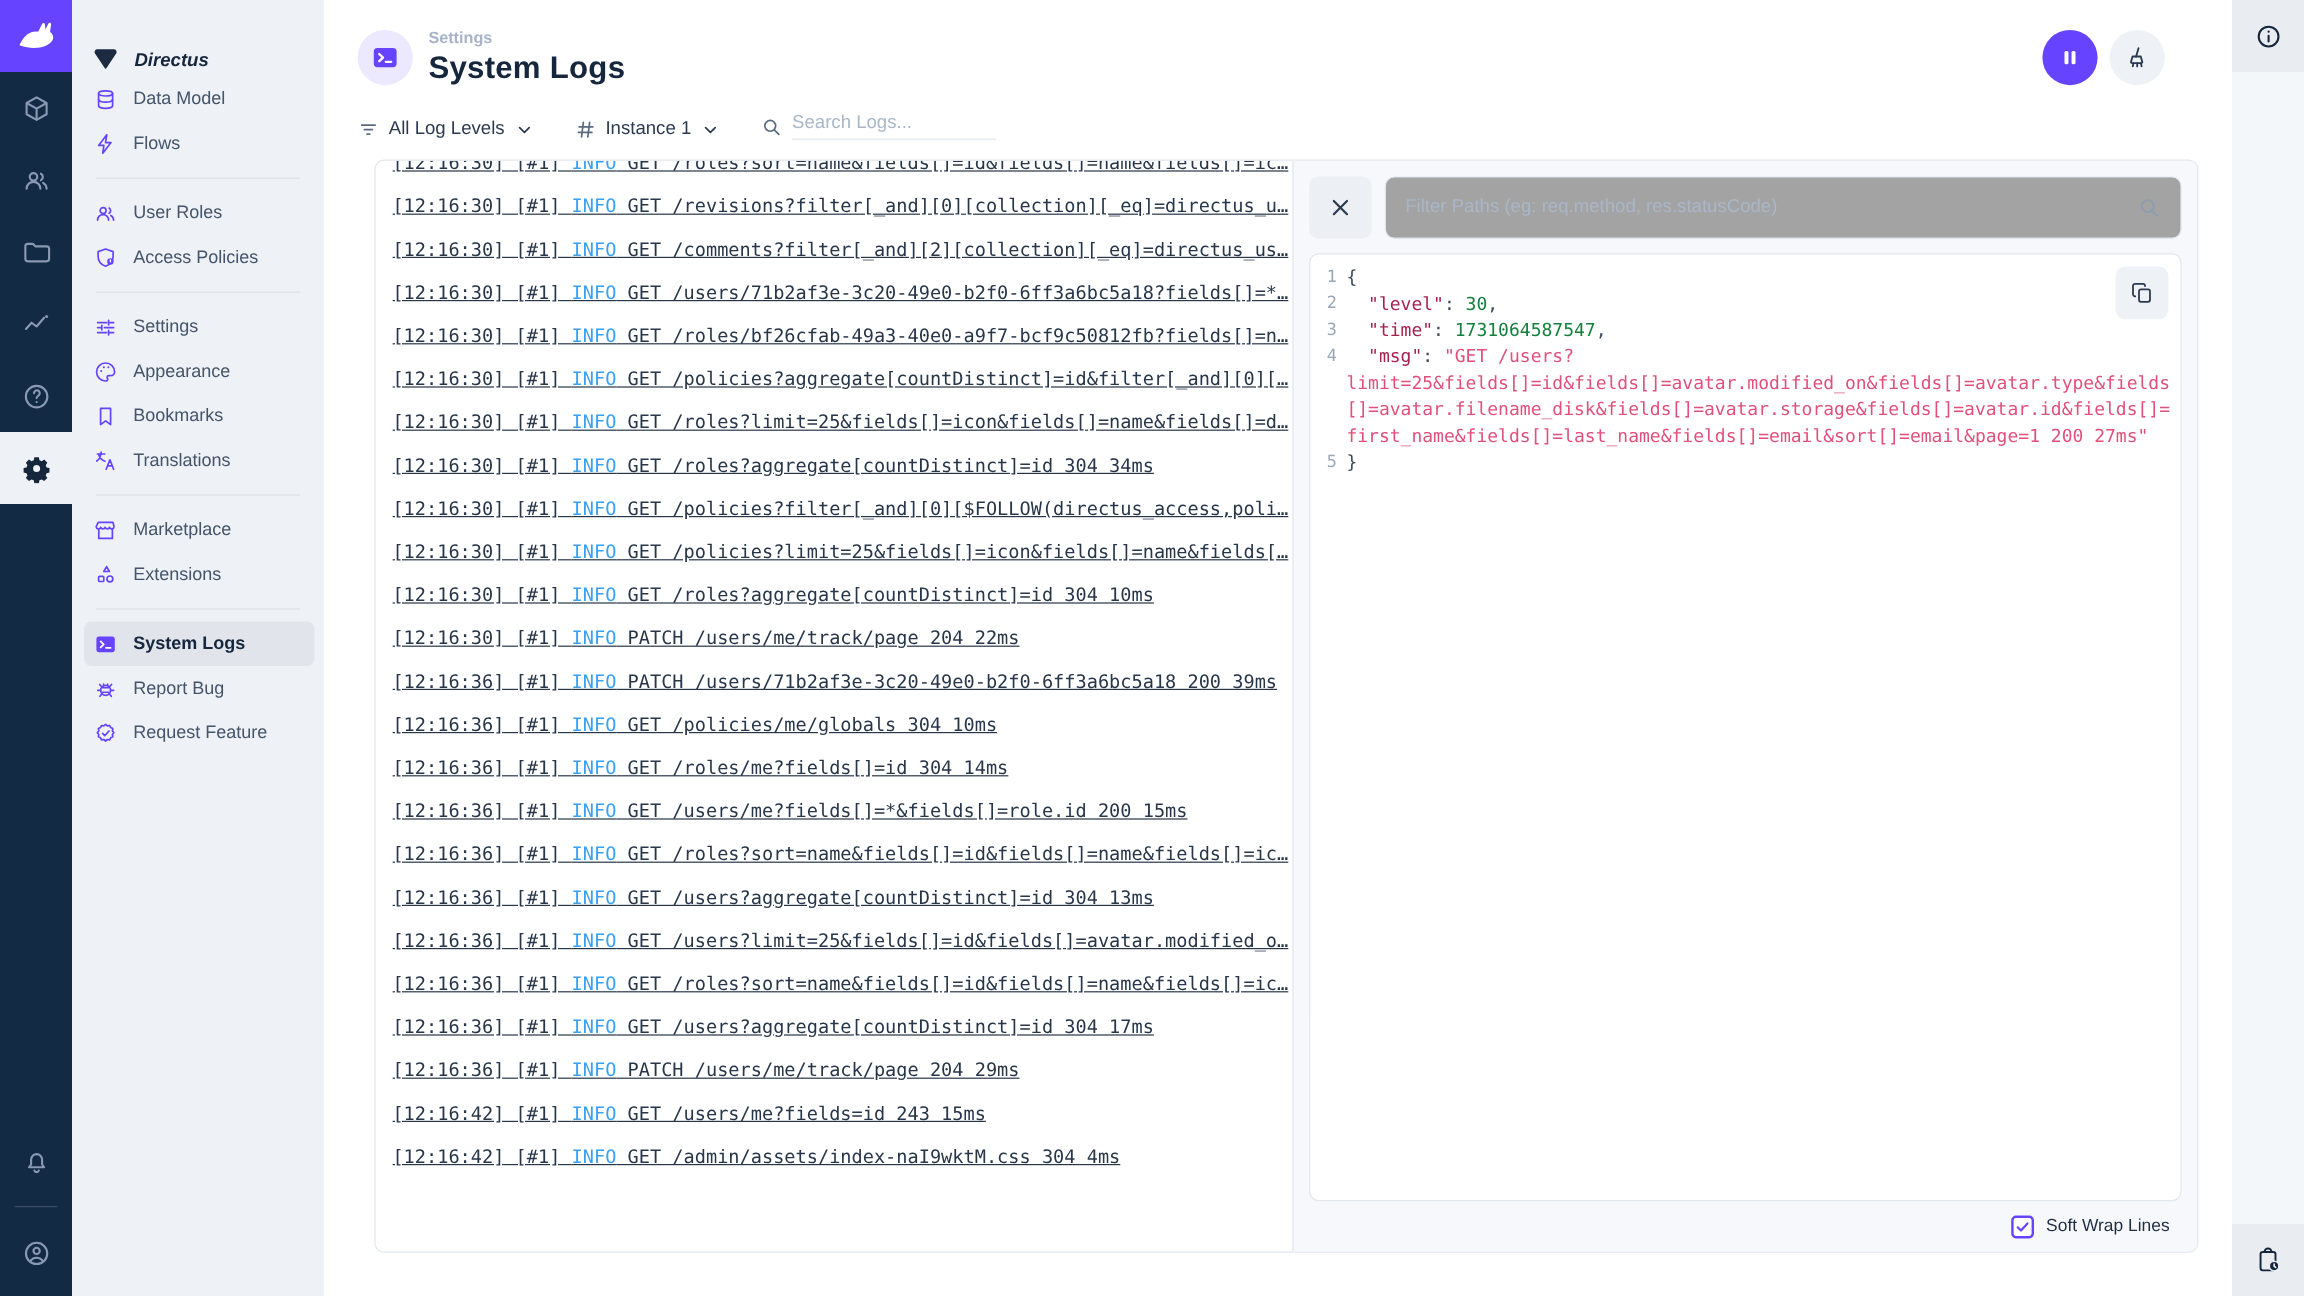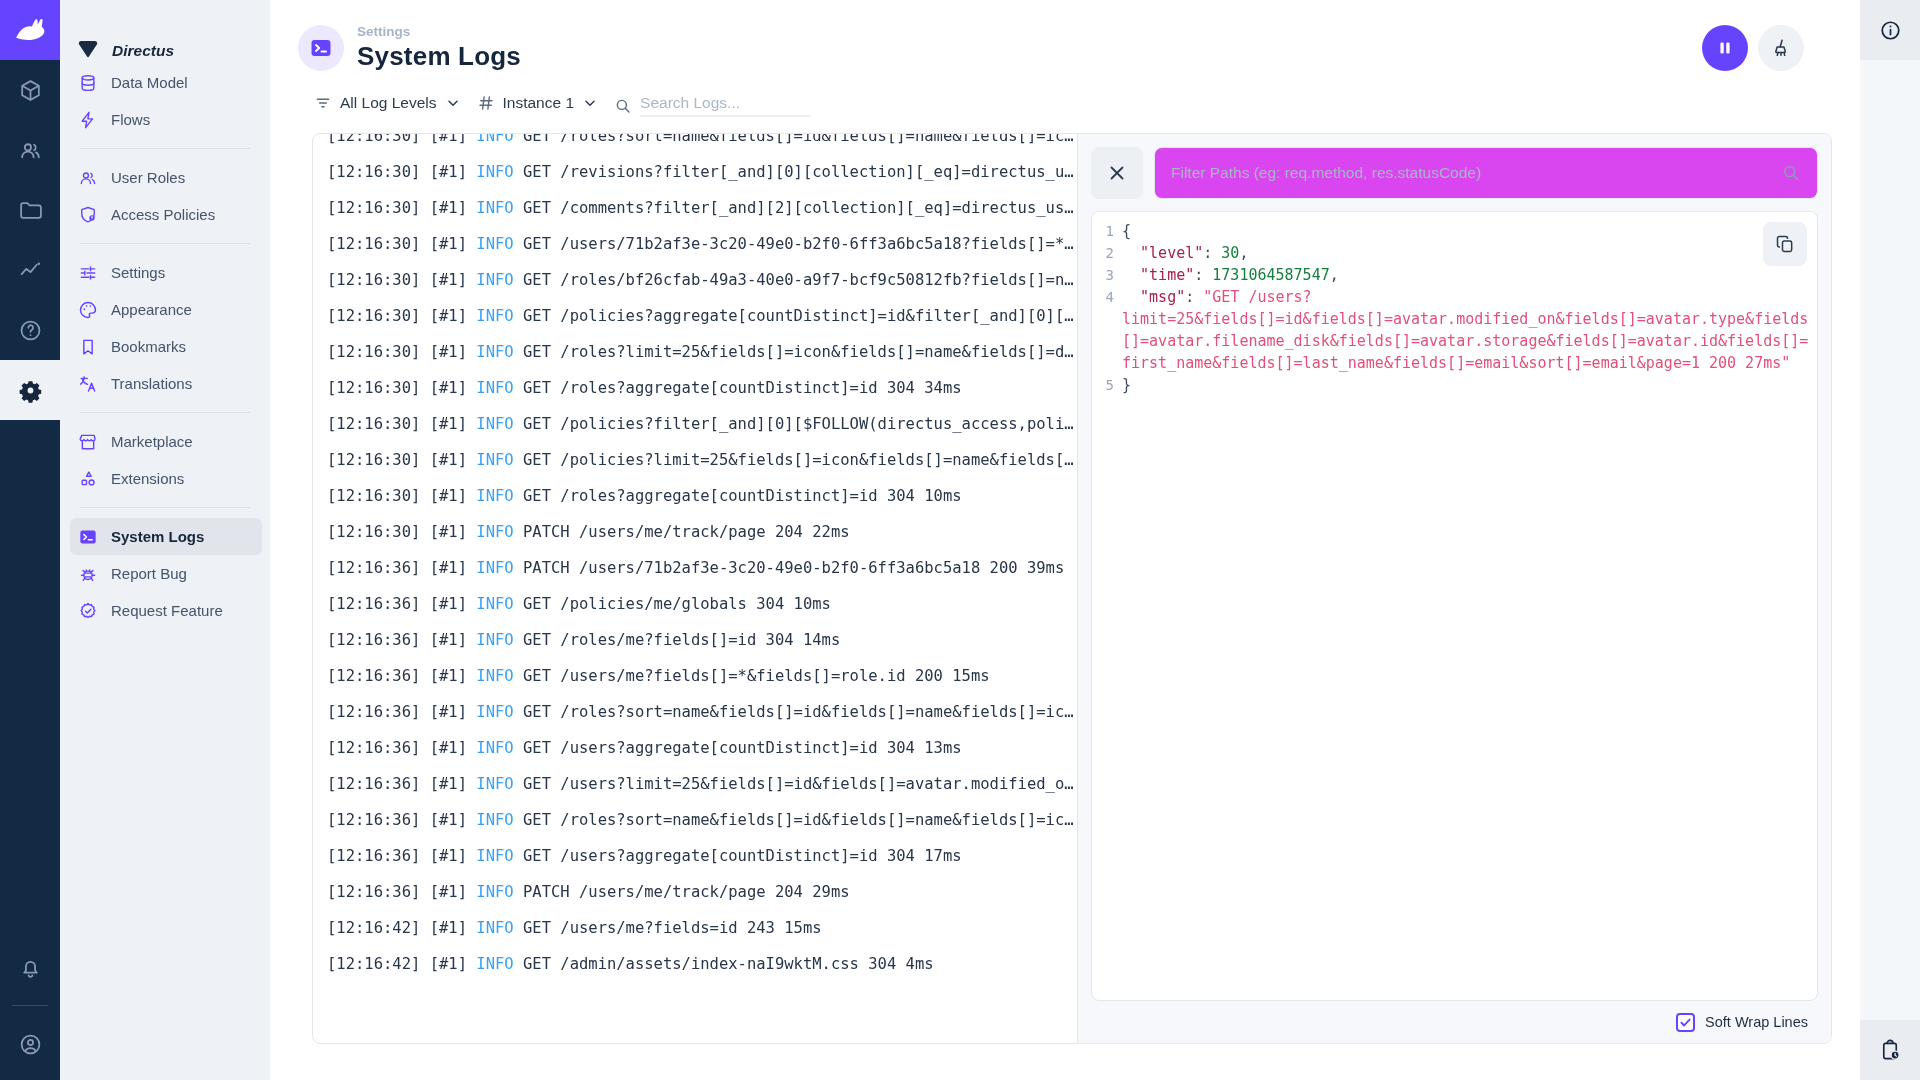--- a/index.html
+++ b/index.html
@@ -32,43 +32,43 @@
   .title-icon-wrap { width:46px; height:46px; border-radius:50%; background:#ece8fd; display:flex; align-items:center; justify-content:center; margin-right:13px; }
   .title-icon-wrap svg { width:24px; height:24px; }
   .kicker { font-size:13.5px; color:#a7b4c8; font-weight:600; margin-bottom:2px; }
   .page-title { font-size:26px; font-weight:700; color:#16263d; letter-spacing:.2px; }
   .header-actions { margin-left:auto; display:flex; align-items:center; gap:10px; padding-right:28px; }
   .circle-btn { width:46px; height:46px; border-radius:50%; border:none; display:flex; align-items:center; justify-content:center; cursor:pointer; }
   .circle-btn.primary { background:#6644ff; }
   .circle-btn.secondary { background:#eef1f5; }
   .circle-btn svg { width:22px; height:22px; }
 
-  .filter-bar { display:flex; align-items:flex-start; gap:16px; padding:22px 28px 12px 44px; }
+  .filter-bar { display:flex; align-items:flex-end; gap:34px; padding:22px 28px 12px 28px; }
   .filter-chip { display:flex; align-items:center; gap:8px; font-size:15.5px; color:#2c3a50; cursor:pointer; }
   .filter-chip svg { width:18px; height:18px; color:#5a6a80; }
   .chip-chevron { width:16px !important; height:16px !important; }
   .search-wrap { display:flex; align-items:center; gap:8px; }
   .search-wrap svg { width:18px; height:18px; color:#5a6a80; }
   .search-input { border:none; outline:none; font-size:15.5px; width:170px; color:#2c3a50; background:transparent; border-bottom:2px solid #edf0f4; padding-bottom:3px; }
   .search-input::placeholder { color:#aab7c7; }
 
   
   .log-card { margin:4px 28px 36px 42px; border:1px solid #e2e7ee; border-radius:8px; flex:1; display:flex; overflow:hidden; min-height:0; }
   .logs-pane { flex:1; min-width:0; overflow:hidden; padding:0 0 0 14px; display:flex; flex-direction:column; }
   .logs-list { margin-top:-16px; }
-  .log-row { height:36px; display:flex; align-items:center; font-family:"DejaVu Sans Mono", monospace; font-size:15.5px; color:#28364a; white-space:pre; overflow:hidden; cursor:pointer; }
+  .log-row { height:36px; display:flex; align-items:center; font-family:"DejaVu Sans Mono", monospace; font-size:15.5px; color:#28364a; white-space:pre; overflow:hidden; cursor:pointer;text-decoration:underline; }
   .log-level { color:#38a0f5; }
   .awaiting { height:36px; display:flex; align-items:center; font-family:"DejaVu Sans Mono", monospace; font-size:15.5px; color:#a9b6c6; }
 
   
   .detail-pane { width:754px; flex-shrink:0; background:#f6f8fb; border-left:1px solid #e2e7ee; display:flex; flex-direction:column; padding:13px 13px 0 13px; }
   .detail-top { display:flex; gap:11px; margin-bottom:12px; }
   .close-btn { width:52px; height:52px; border-radius:8px; background:#eceff4; border:none; display:flex; align-items:center; justify-content:center; cursor:pointer; }
   .close-btn svg { width:22px; height:22px; color:#2c3a50; }
-  .path-filter { flex:1; background:#d946ef; border:1px solid #e2e7ee; border-radius:8px; display:flex; align-items:center; padding:0 16px; gap:10px; }
+  .path-filter { flex:1; background:#a3a3a3; border:1px solid #e2e7ee; border-radius:8px; display:flex; align-items:center; padding:0 16px; gap:10px; }
   .path-filter input { flex:1; border:none; outline:none; font-size:15.5px; color:#2c3a50; background:transparent; }
   .path-filter input::placeholder { color:#a9b6c8; }
   .path-filter svg { width:20px; height:20px; color:#8d9cb0; flex-shrink:0; }
 
   .code-block { position:relative; background:#fff; border:1px solid #e2e7ee; border-radius:8px; flex:1; overflow:hidden; display:flex; padding:8px 0; }
   .code-lines { flex:1; min-width:0; padding-right:54px; }
   .code-line { display:flex; }
   .ln { width:30px; margin-left:-30px; flex-shrink:0; text-align:right; padding-right:8px; font-family:"DejaVu Sans Mono", monospace; font-size:14px; line-height:22px; color:#9aa7b8; }
   .code-text { font-family:"DejaVu Sans Mono", monospace; font-size:15px; line-height:22px; white-space:pre; color:#3d4a5c; }
   .code-wrap-area { padding-left:30px; }

